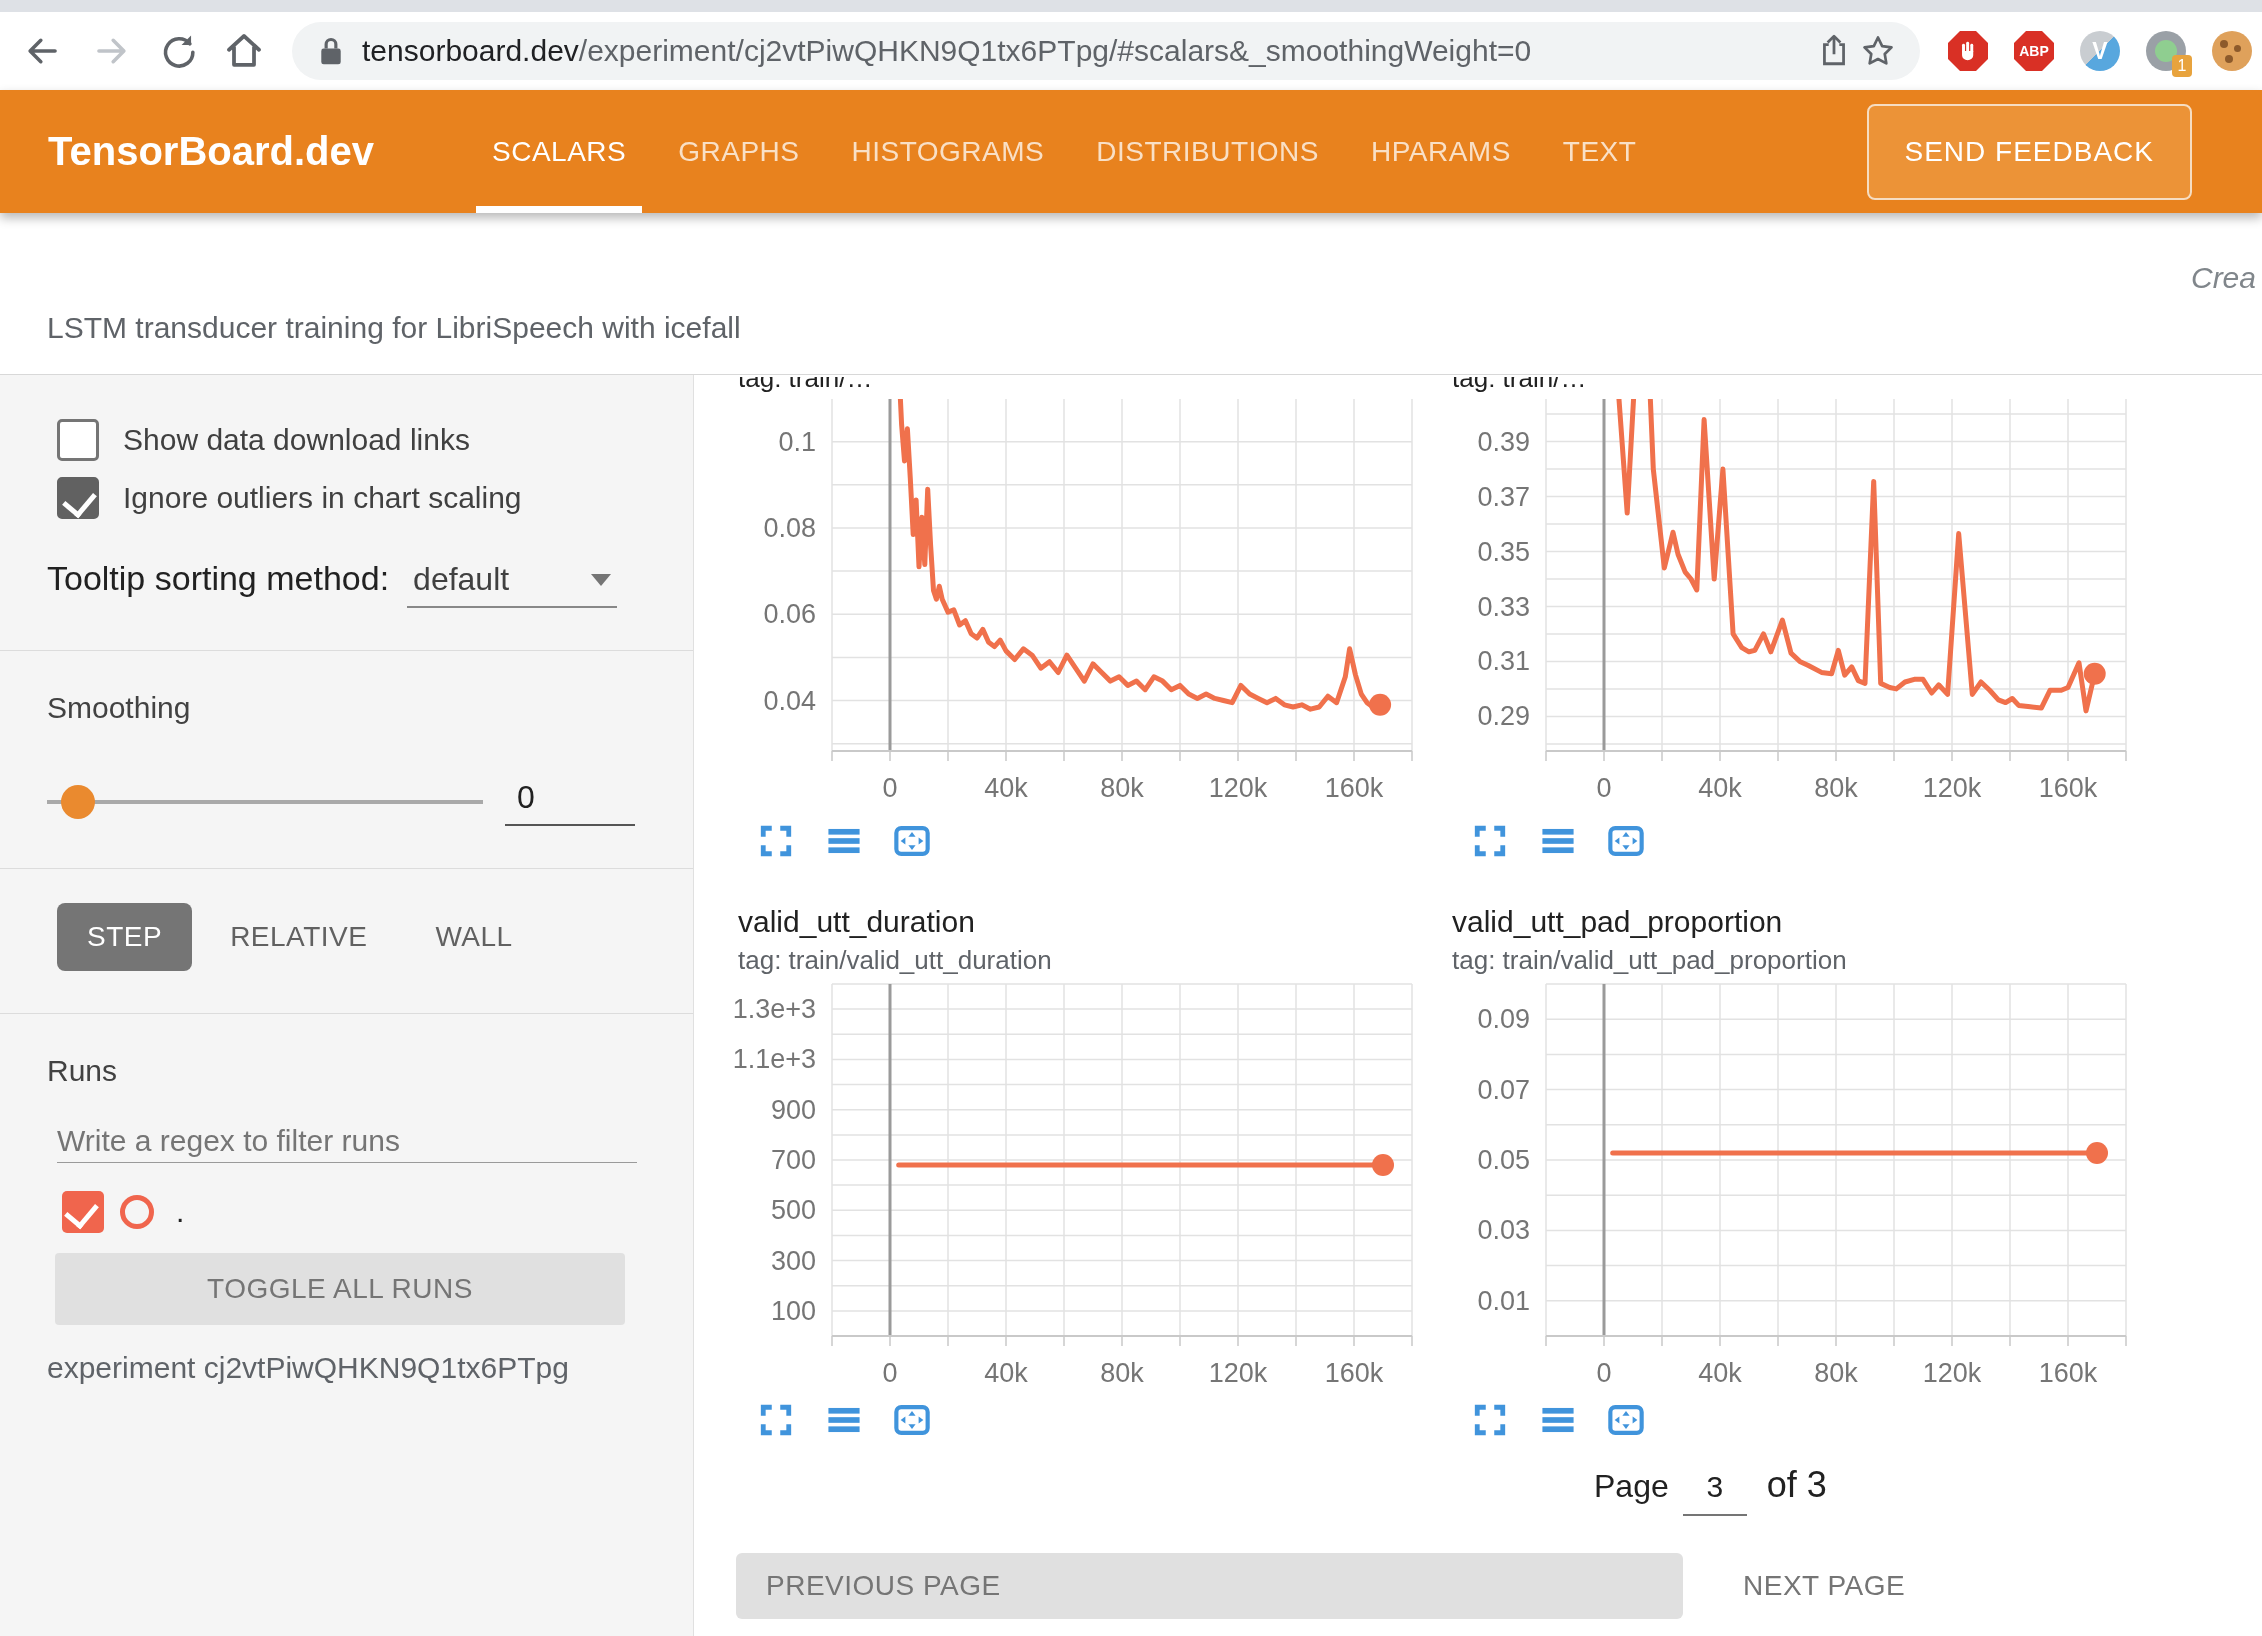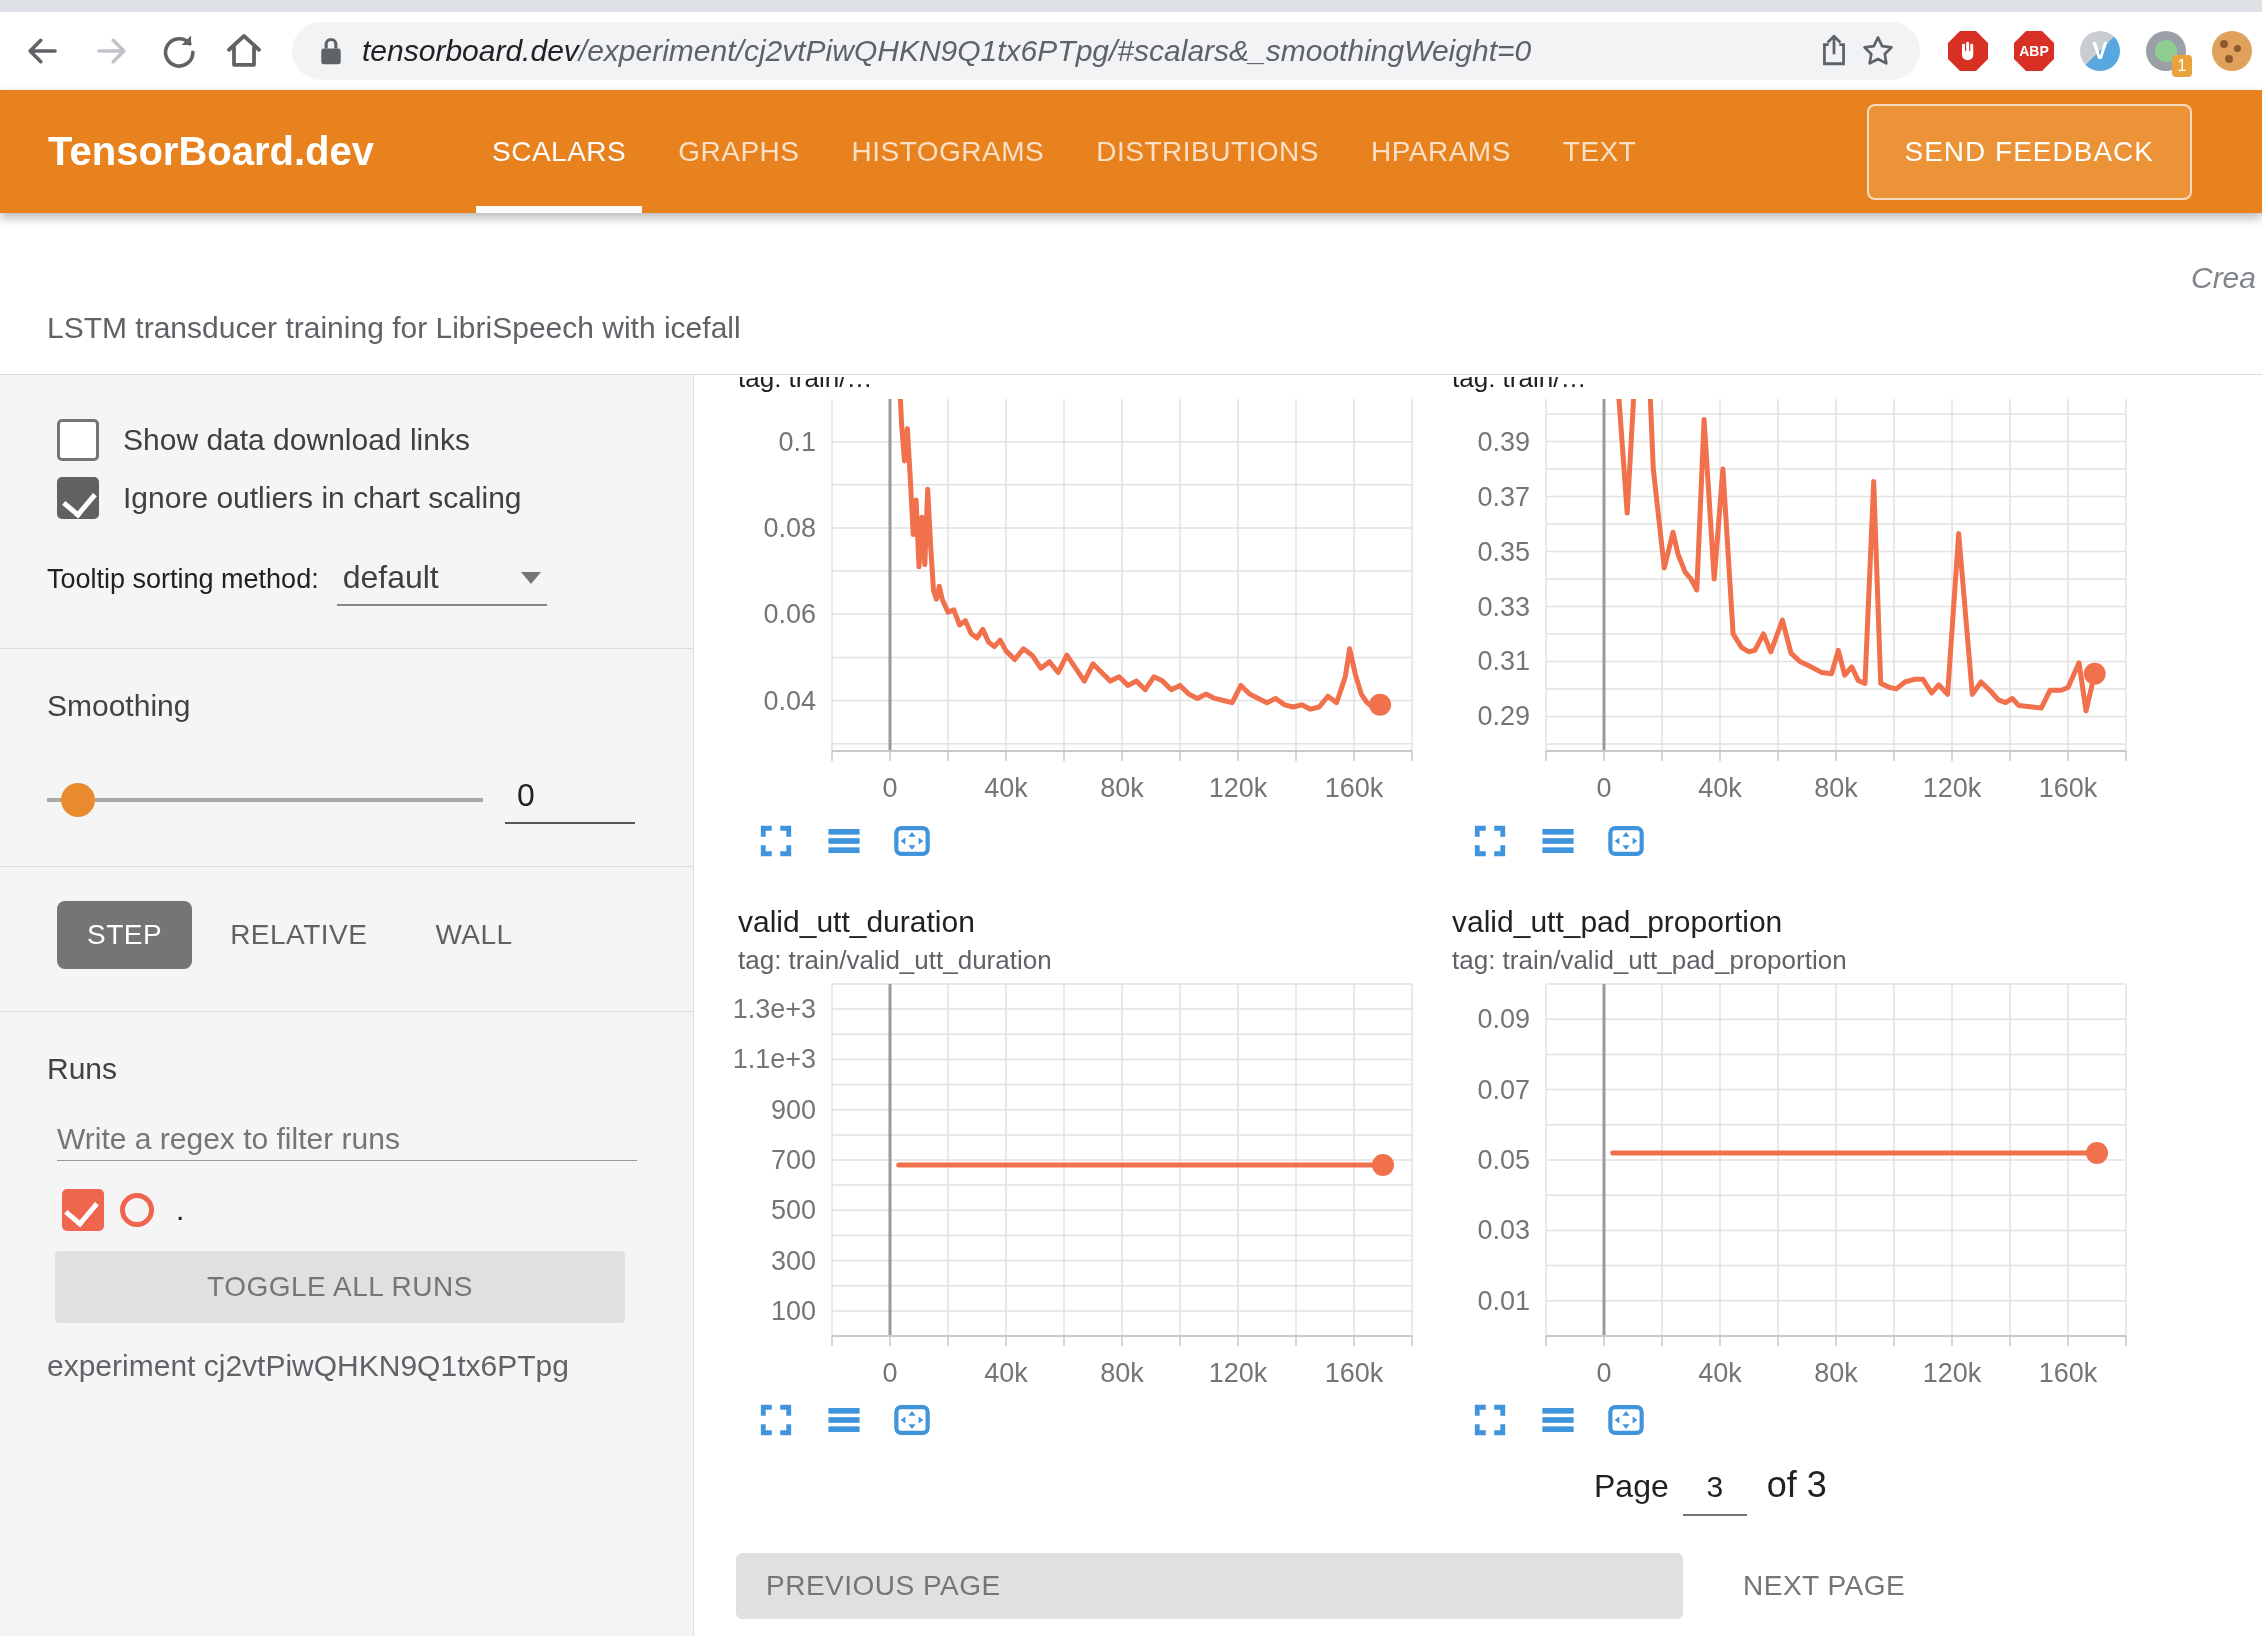--- a/index.html
+++ b/index.html
@@ -7,21 +7,21 @@
     font-family:"Liberation Sans", sans-serif; }
   svg text { font-family:"Liberation Sans", sans-serif; }
 
   
   .chrome { height:90px; background:#fff; position:relative; }
   .chrome .tabstrip { height:12px; background:#dee1e6; }
   .chrome .toolbar { height:78px; display:flex; align-items:center; }
   .navicon { width:44px; height:44px; display:flex; align-items:center; justify-content:center; flex:0 0 auto; }
   .navicon svg { display:block; }
   .omnibox { height:58px; background:#f1f3f4; border-radius:29px; display:flex; align-items:center;
-    margin-left:26px; width:1628px; padding:0 20px 0 24px;font-style:italic; }
+    margin-left:26px; width:1628px; padding:0 20px 0 24px; }
   .omnibox .url { font-size:30px; color:#202124; margin-left:16px; white-space:nowrap; overflow:hidden; flex:1; }
   .omnibox .url .path { color:#5f6368; }
   .exts { display:flex; align-items:flex-end; gap:26px; margin-left:28px; }
   .extic { width:40px; height:40px; border-radius:50%; position:relative; display:flex; align-items:center; justify-content:center; flex:0 0 auto; }
   .octagon { background:#d93025; border-radius:0; clip-path:polygon(30% 0,70% 0,100% 30%,100% 70%,70% 100%,30% 100%,0 70%,0 30%); }
   .abp-label { color:#fff; font-weight:bold; font-size:14px; letter-spacing:0; }
   .vimium { background:linear-gradient(135deg,#c9cdd1 50%,#58a7de 50%); color:#fff; font-weight:bold; font-size:23px; }
   .privacy { background:#9aa0a6; }
   .privacy .green { width:22px; height:22px; border-radius:50%; background:#8fce90; }
   .badge { position:absolute; right:-6px; bottom:-6px; width:20px; height:22px; background:#e8a33d;
@@ -50,21 +50,21 @@
   .content { display:flex; height:1261px; box-shadow:inset 0 8px 9px -6px rgba(0,0,0,0.3); }
   .sidebar { width:694px; flex:0 0 auto; background:#f5f5f5; border-right:1px solid #e0e0e0; padding-top:44px; }
   .cb-row { display:flex; align-items:center; margin-bottom:16px; margin-left:57px; }
   .cb { width:42px; height:42px; border-radius:5px; flex:0 0 auto; cursor:pointer;
     border:3px solid #757575; background:#fff; position:relative; }
   .cb.checked { background:#616161; border-color:#616161; }
   .cb.checked::after, .cb.run::after { content:""; position:absolute; left:9px; top:6px; width:16px; height:24px;
     border:solid #fff; border-width:0 5px 5px 0; transform:rotate(40deg); }
   .cb-label { font-size:30px; color:#404040; margin-left:24px; }
   .tooltip-row { display:flex; align-items:baseline; margin:40px 0 0 47px; }
-  .tooltip-label { font-size:27px; color:#212121; }
+  .tooltip-label { font-size:34px; color:#212121; }
   .select { display:flex; align-items:center; border-bottom:2px solid #888; margin-left:18px; padding:0 6px 8px 6px;
     min-width:210px; cursor:pointer; }
   .select .val { font-size:32px; color:#404040; }
   .select .arrow { width:0; height:0; border-left:10px solid transparent; border-right:10px solid transparent;
     border-top:12px solid #757575; margin-left:auto; }
   .divider { height:1px; background:#dcdcdc; margin-top:42px; }
   .sec-label { font-size:30px; color:#424242; margin:40px 0 0 47px; }
   .slider-row { display:flex; align-items:center; margin:52px 0 0 47px; }
   .slider { position:relative; width:436px; height:36px; flex:0 0 auto; cursor:pointer; }
   .slider .track { position:absolute; left:0; right:0; top:16px; height:4px; background:#a9a9a9; }

